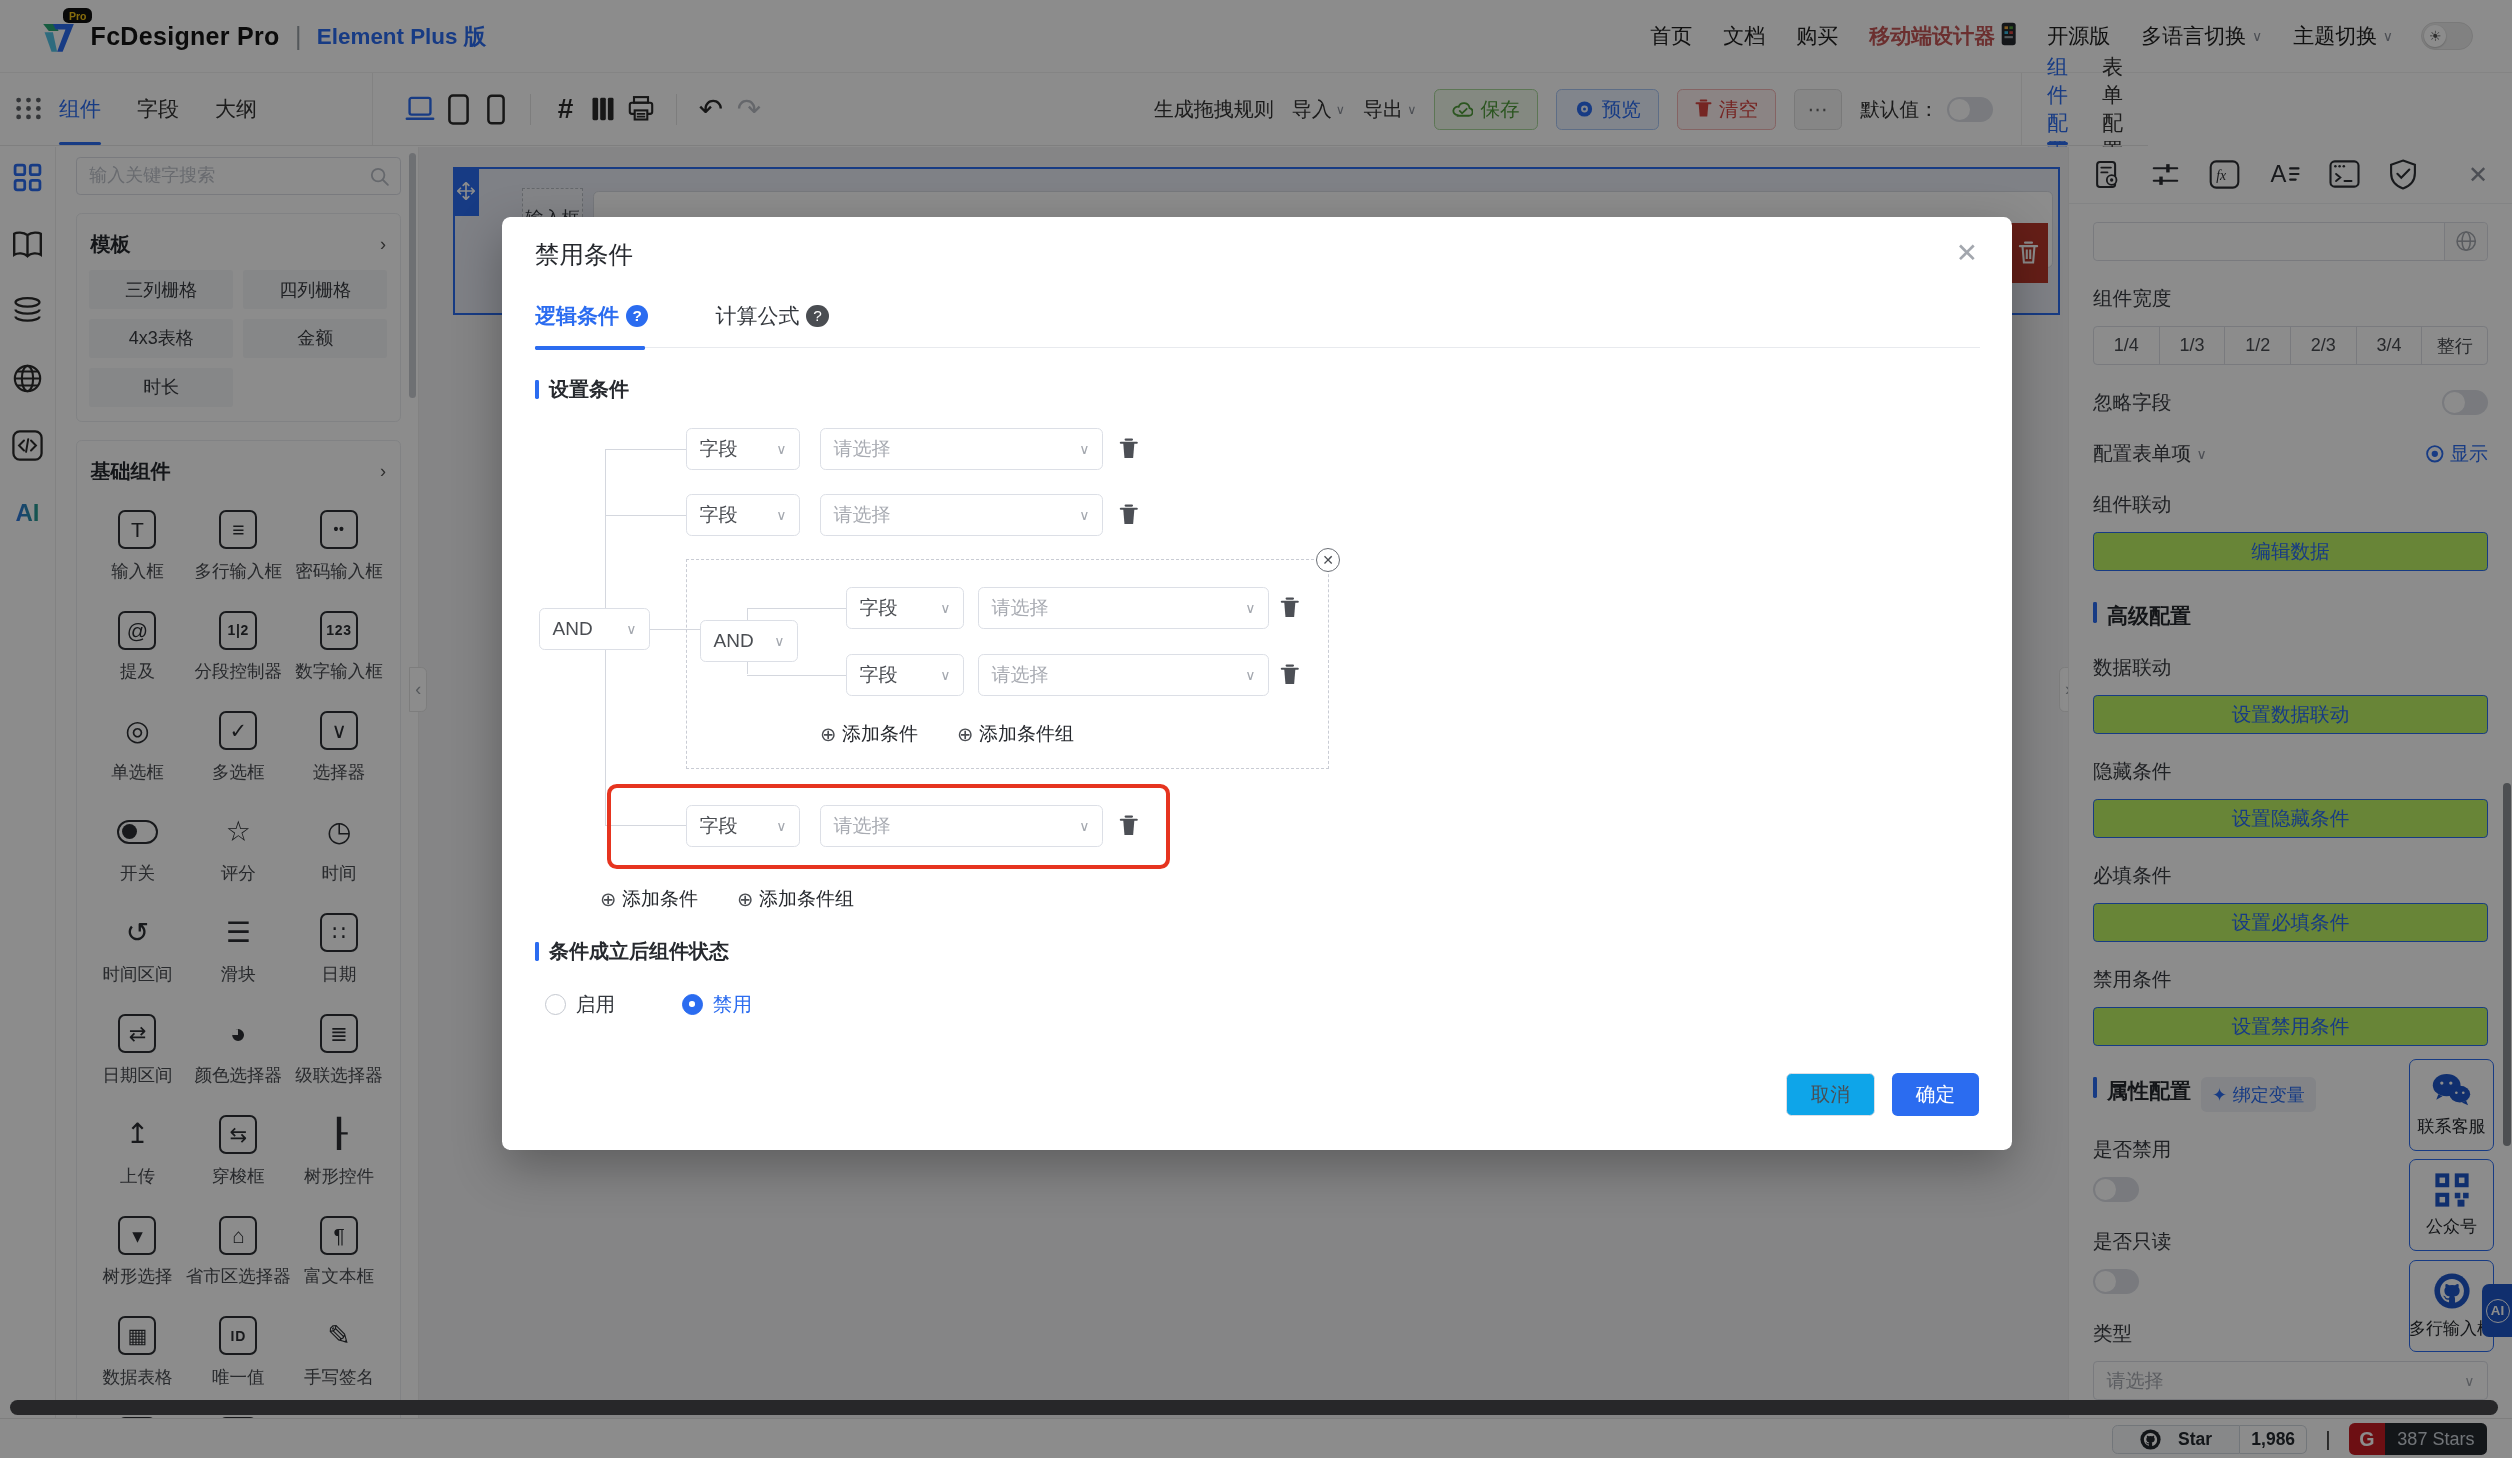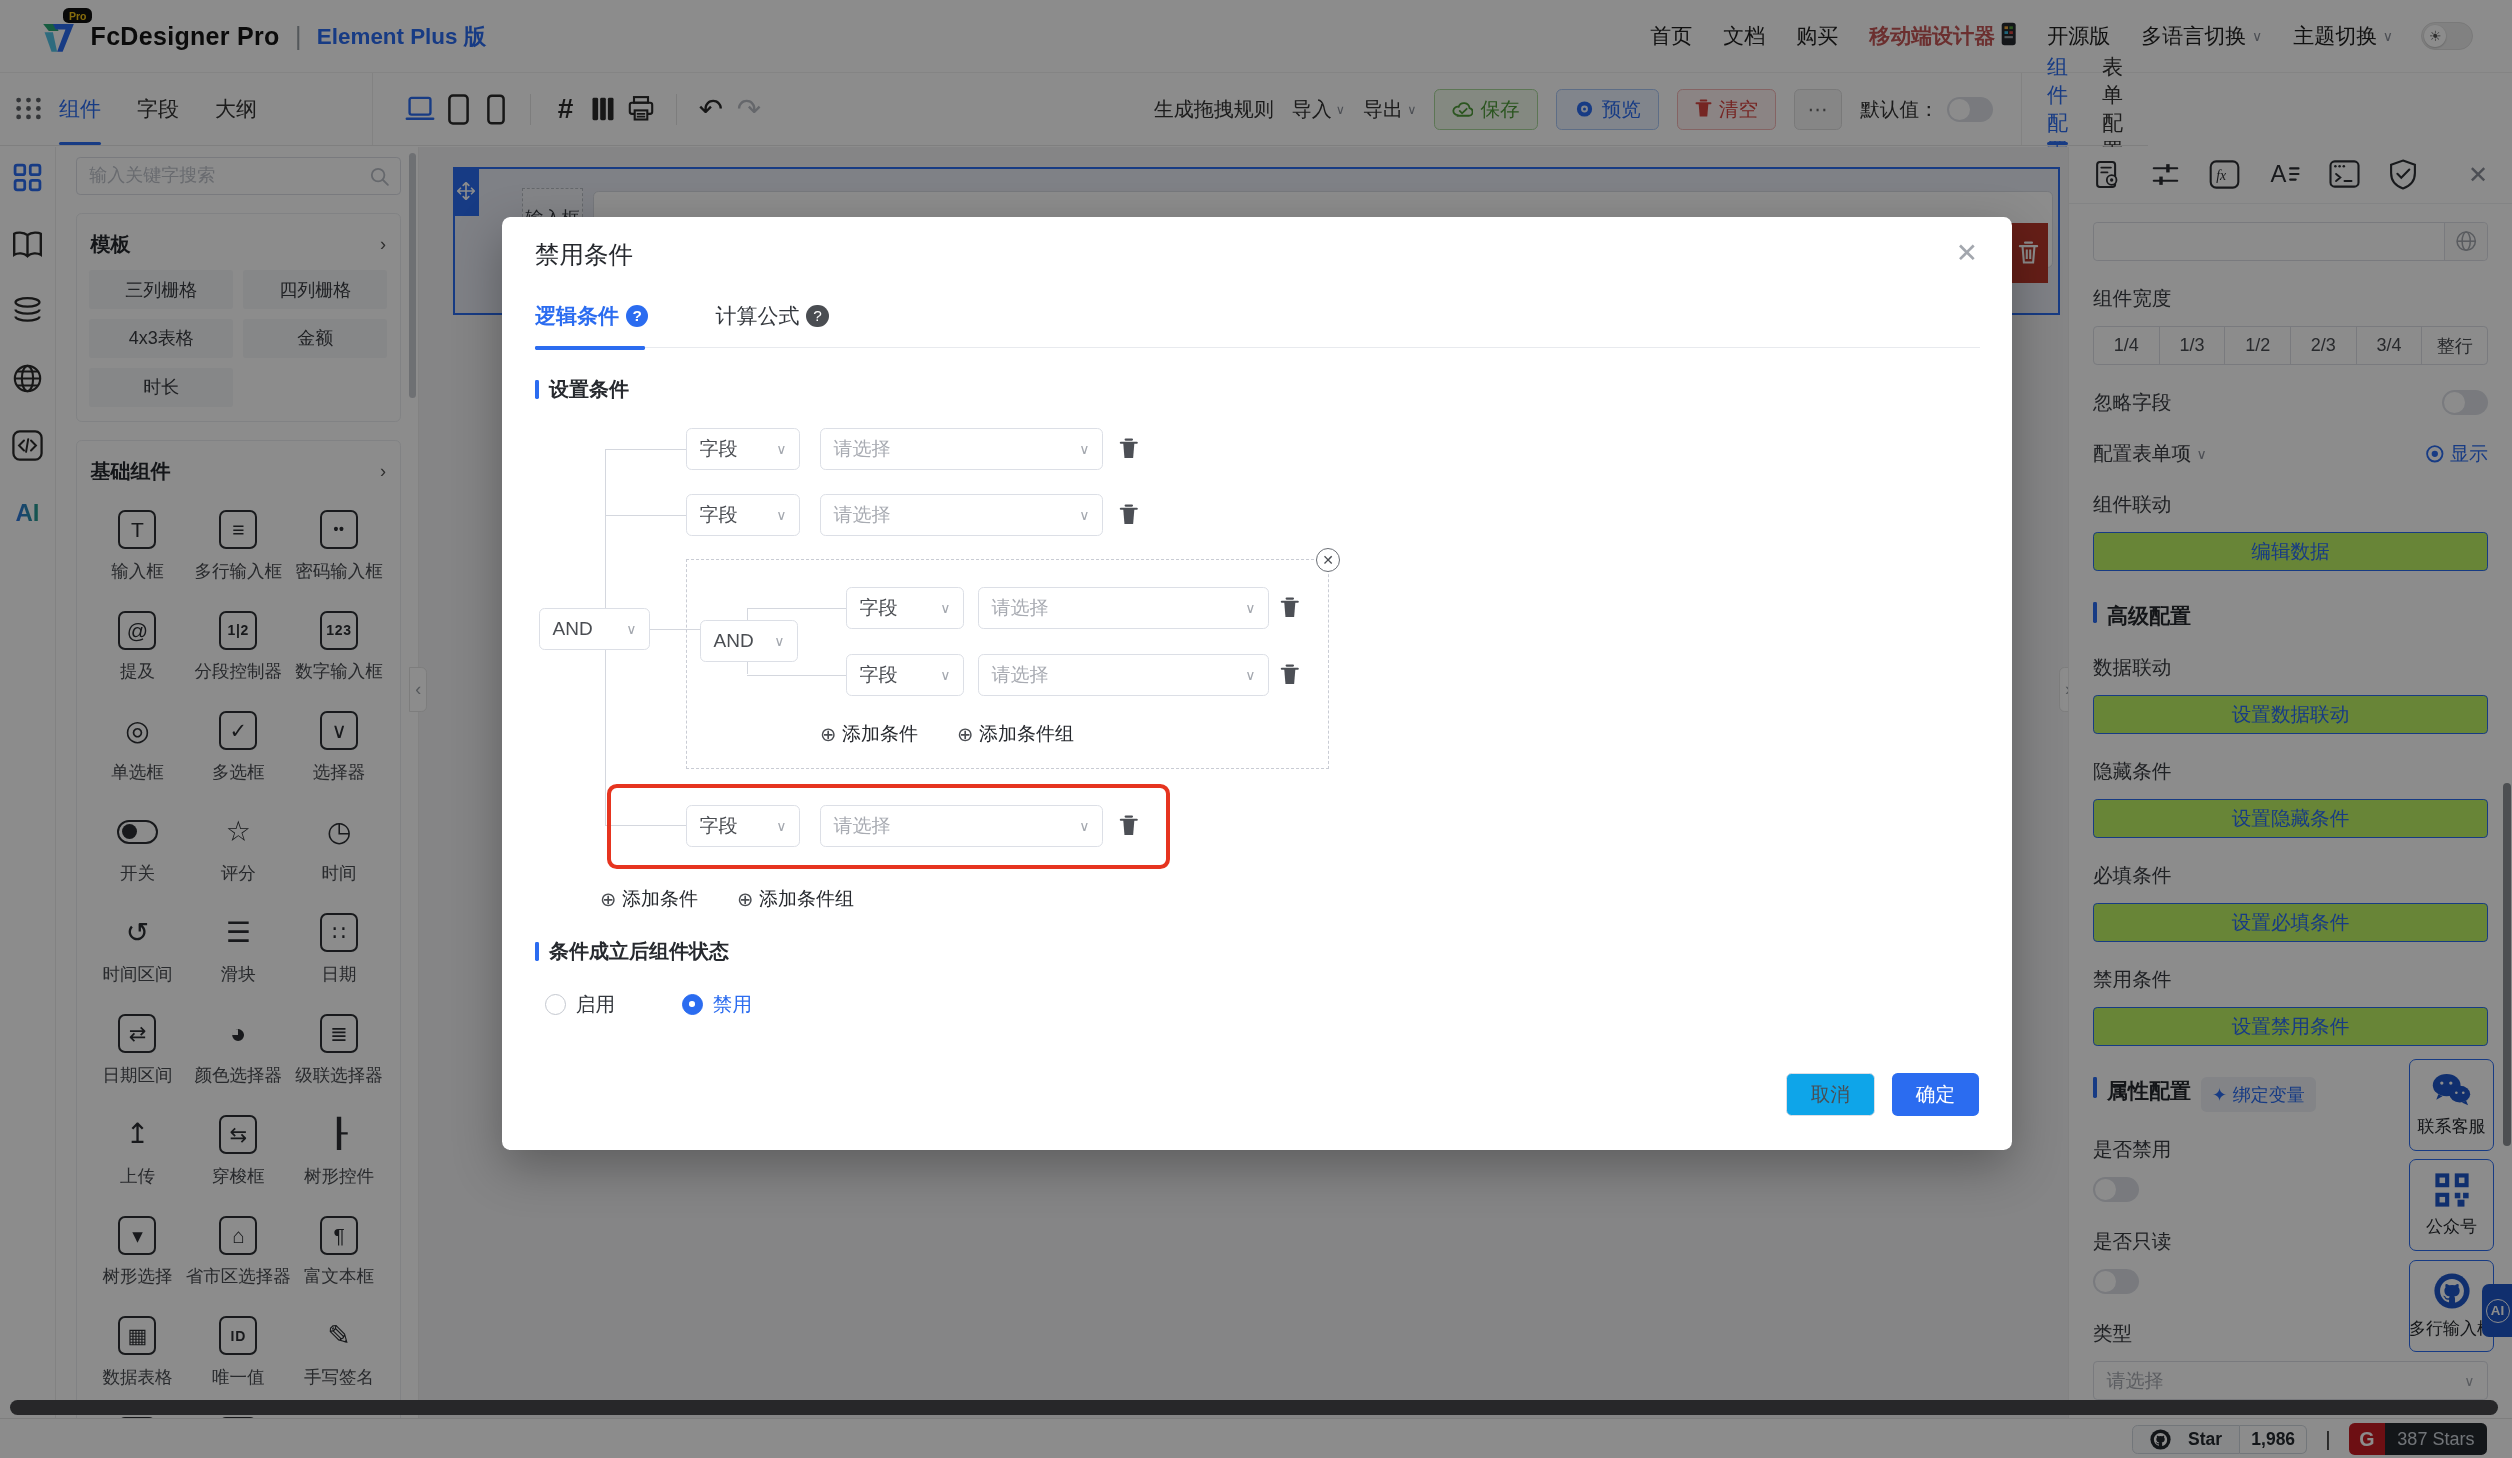--- a/index.html
+++ b/index.html
@@ -115,21 +115,21 @@
   
   .floaties{position:absolute;left:2409px;top:1059px;width:85px;display:flex;flex-direction:column;gap:8.4px;z-index:30}
   .fbtn{height:92px;background:#fff;border:1.4px solid var(--primary);border-radius:7px;display:flex;flex-direction:column;align-items:center;justify-content:center;gap:7px;cursor:pointer}
   .fbtn .fl{font-size:17px;color:#26292e;white-space:nowrap}
   .aibtn{position:absolute;left:2482px;top:1284px;width:31px;height:53px;background:#1e56c8;border-radius:7px 0 0 7px;display:flex;align-items:center;justify-content:center;z-index:30}
   .aibtn .t{color:#fff;font-size:13.3px;font-weight:bold;border:1.4px solid #fff;border-radius:50%;width:24px;height:24px;display:flex;align-items:center;justify-content:center}
   
   .hbar{position:absolute;left:9.8px;top:1400px;width:2488px;height:15.4px;background:#47484c;border-radius:7.7px;z-index:20}
   .btm{position:absolute;left:0;top:1418px;width:2512px;height:41px;background:#fff;border-top:0.7px solid #e5e5e5;display:flex;align-items:center;justify-content:flex-end;padding-right:25px;gap:18px;z-index:21}
   .gh{display:flex;align-items:center}
-  .gh .star{display:flex;align-items:center;gap:17px;height:29px;padding:0 17px;background:#f6f8fa;border:0.7px solid #d0d7de;border-radius:5.6px 0 0 5.6px;font-size:17.5px;font-weight:bold;color:#24292f}
+  .gh .star{display:flex;align-items:center;gap:17px;height:29px;padding:0 27px;background:#f6f8fa;border:0.7px solid #d0d7de;border-radius:5.6px 0 0 5.6px;font-size:17.5px;font-weight:bold;color:#24292f}
   .gh .cnt{height:29px;display:flex;align-items:center;padding:0 11.2px;border:0.7px solid #d0d7de;border-left:0;border-radius:0 5.6px 5.6px 0;font-size:17.5px;font-weight:bold;color:#24292f;background:#fff}
   .bsep{font-size:21px;color:#333}
   .gitee{display:flex;align-items:center;height:32px;border-radius:5.6px;overflow:hidden}
   .gitee .gi{width:36px;height:100%;background:#c71d23;display:flex;align-items:center;justify-content:center;color:#fff;font-size:19.6px;font-weight:bold}
   .gitee .gt{height:100%;display:flex;align-items:center;background:#24292f;color:#cdd3da;font-size:18px;padding:0 12.6px}
   
   .overlay{position:absolute;inset:0;background:rgba(0,0,0,.45);z-index:40}
   .modal{position:absolute;left:502px;top:217px;width:1510px;height:933px;background:#fff;border-radius:8.4px;z-index:50;box-shadow:0 17px 49px rgba(0,0,0,.3)}
   .m-title{position:absolute;left:33px;top:21px;font-size:24.5px;color:#26292e}
   .m-close{position:absolute;right:34px;top:19.6px;font-size:26.5px;color:#a3a7ae;cursor:pointer;font-weight:100}

